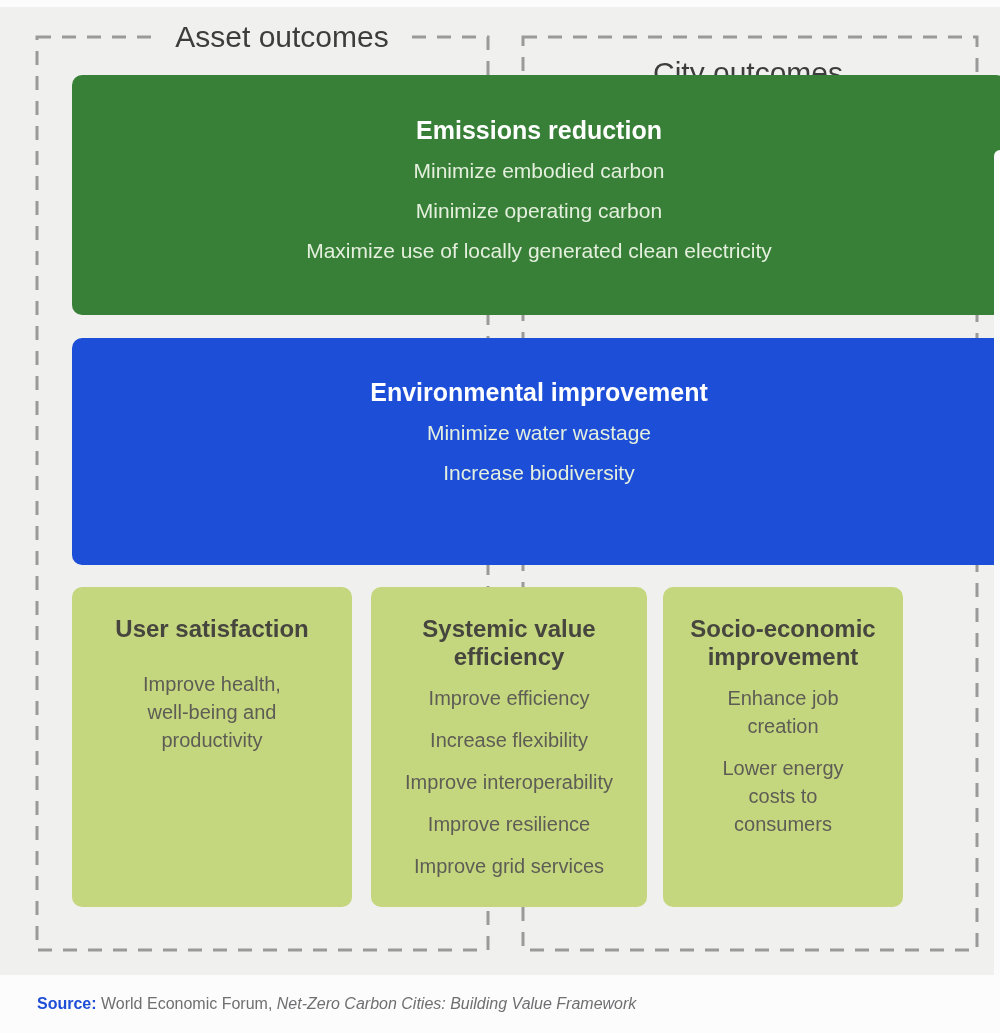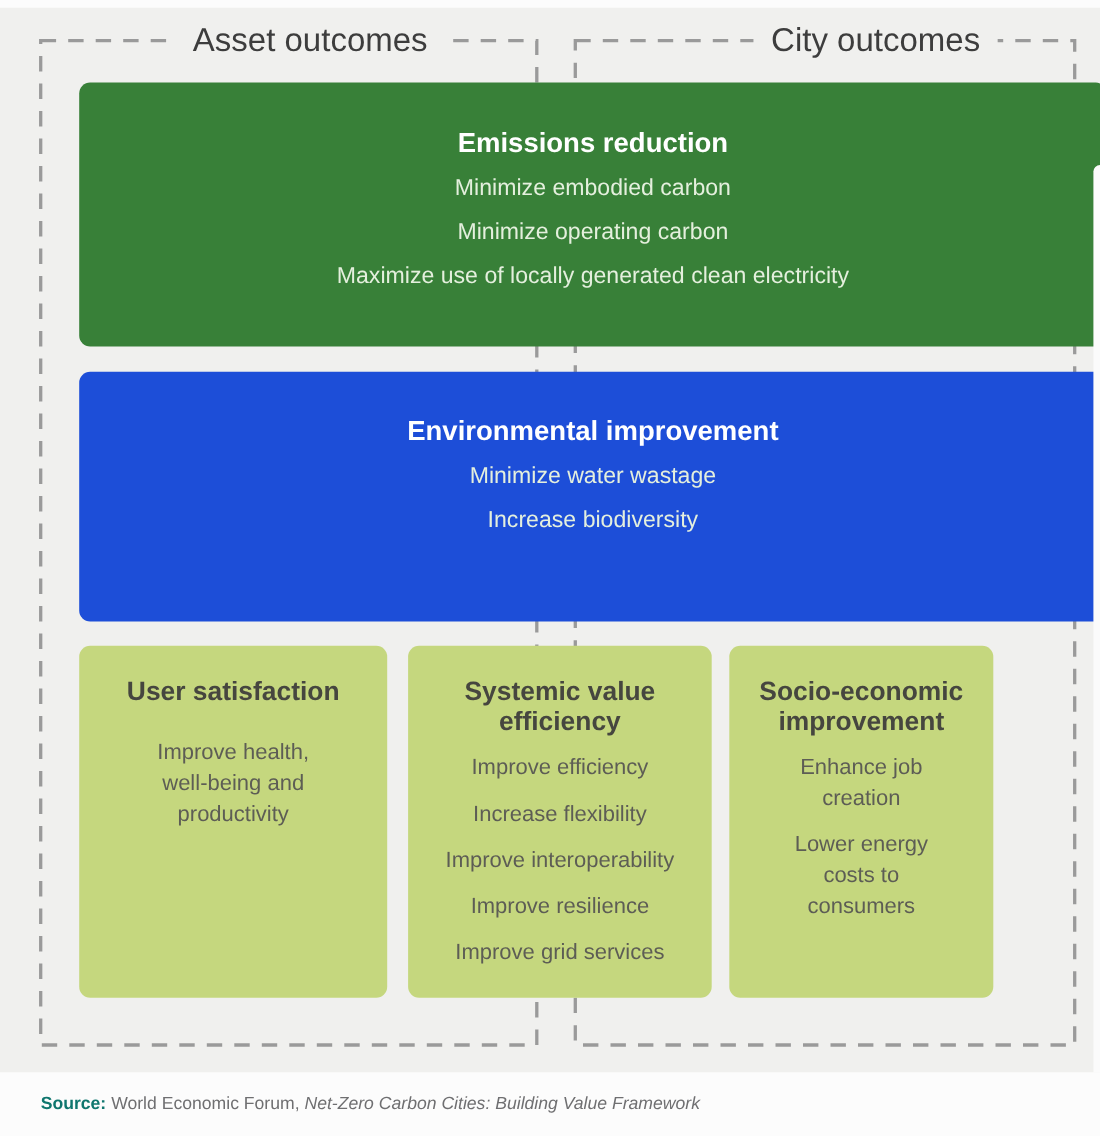--- a/index.html
+++ b/index.html
@@ -36,21 +36,21 @@
     transform: translateX(-50%);
     background: #f0f0ee;
     padding: 0 16px;
     font-size: 30px;
     line-height: 32px;
     font-weight: 500;
     color: #3d3d3d;
     white-space: nowrap;
   }
   .col-label.asset { left: 282px; }
-  .col-label.city  { left: 796px; }
+  .col-label.city  { left: 748px; margin-top: 36px; }
 
   .box {
     position: absolute;
     border-radius: 10px;
     text-align: center;
   }
   .box.dark   { background: #388038; color: #ffffff; }
   .box.medium { background: #1d4ed8; color: #ffffff; }
   .box.light  { background: #c5d77e; }
 
@@ -111,21 +111,21 @@
     left: 0; top: 975px;
     width: 1000px; height: 58px;
     background: #fcfcfc;
     display: flex;
     align-items: center;
     padding-left: 37px;
     font-size: 16px;
     color: #6f6f71;
     white-space: pre;
   }
-  .footer .src-label { font-weight: 700; color: #0f766e; }
+  .footer .src-label { font-weight: 700; color: #1d4ed8; }
   .footer .src-italic { font-style: italic; }
 </style>
 </head>
 <body>
 
 <div class="stage">
 
   <svg class="dashed-overlay" viewBox="0 0 1000 975" xmlns="http://www.w3.org/2000/svg">
     <rect x="37" y="37" width="451" height="913" fill="none" stroke="#9a9a9a" stroke-width="3" stroke-dasharray="14 11"></rect>
     <rect x="523" y="37" width="454" height="913" fill="none" stroke="#9a9a9a" stroke-width="3" stroke-dasharray="14 11"></rect>

